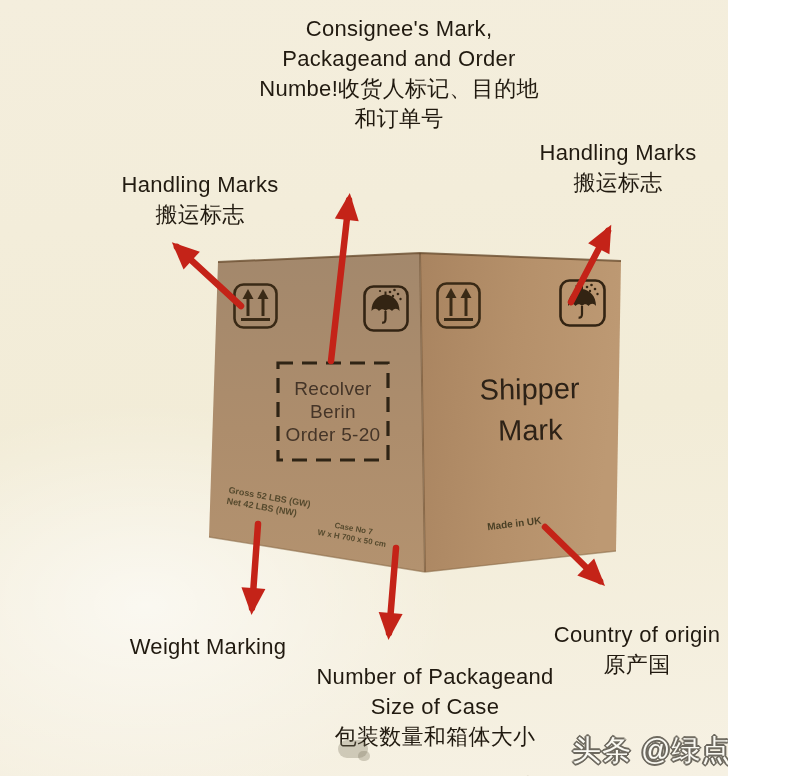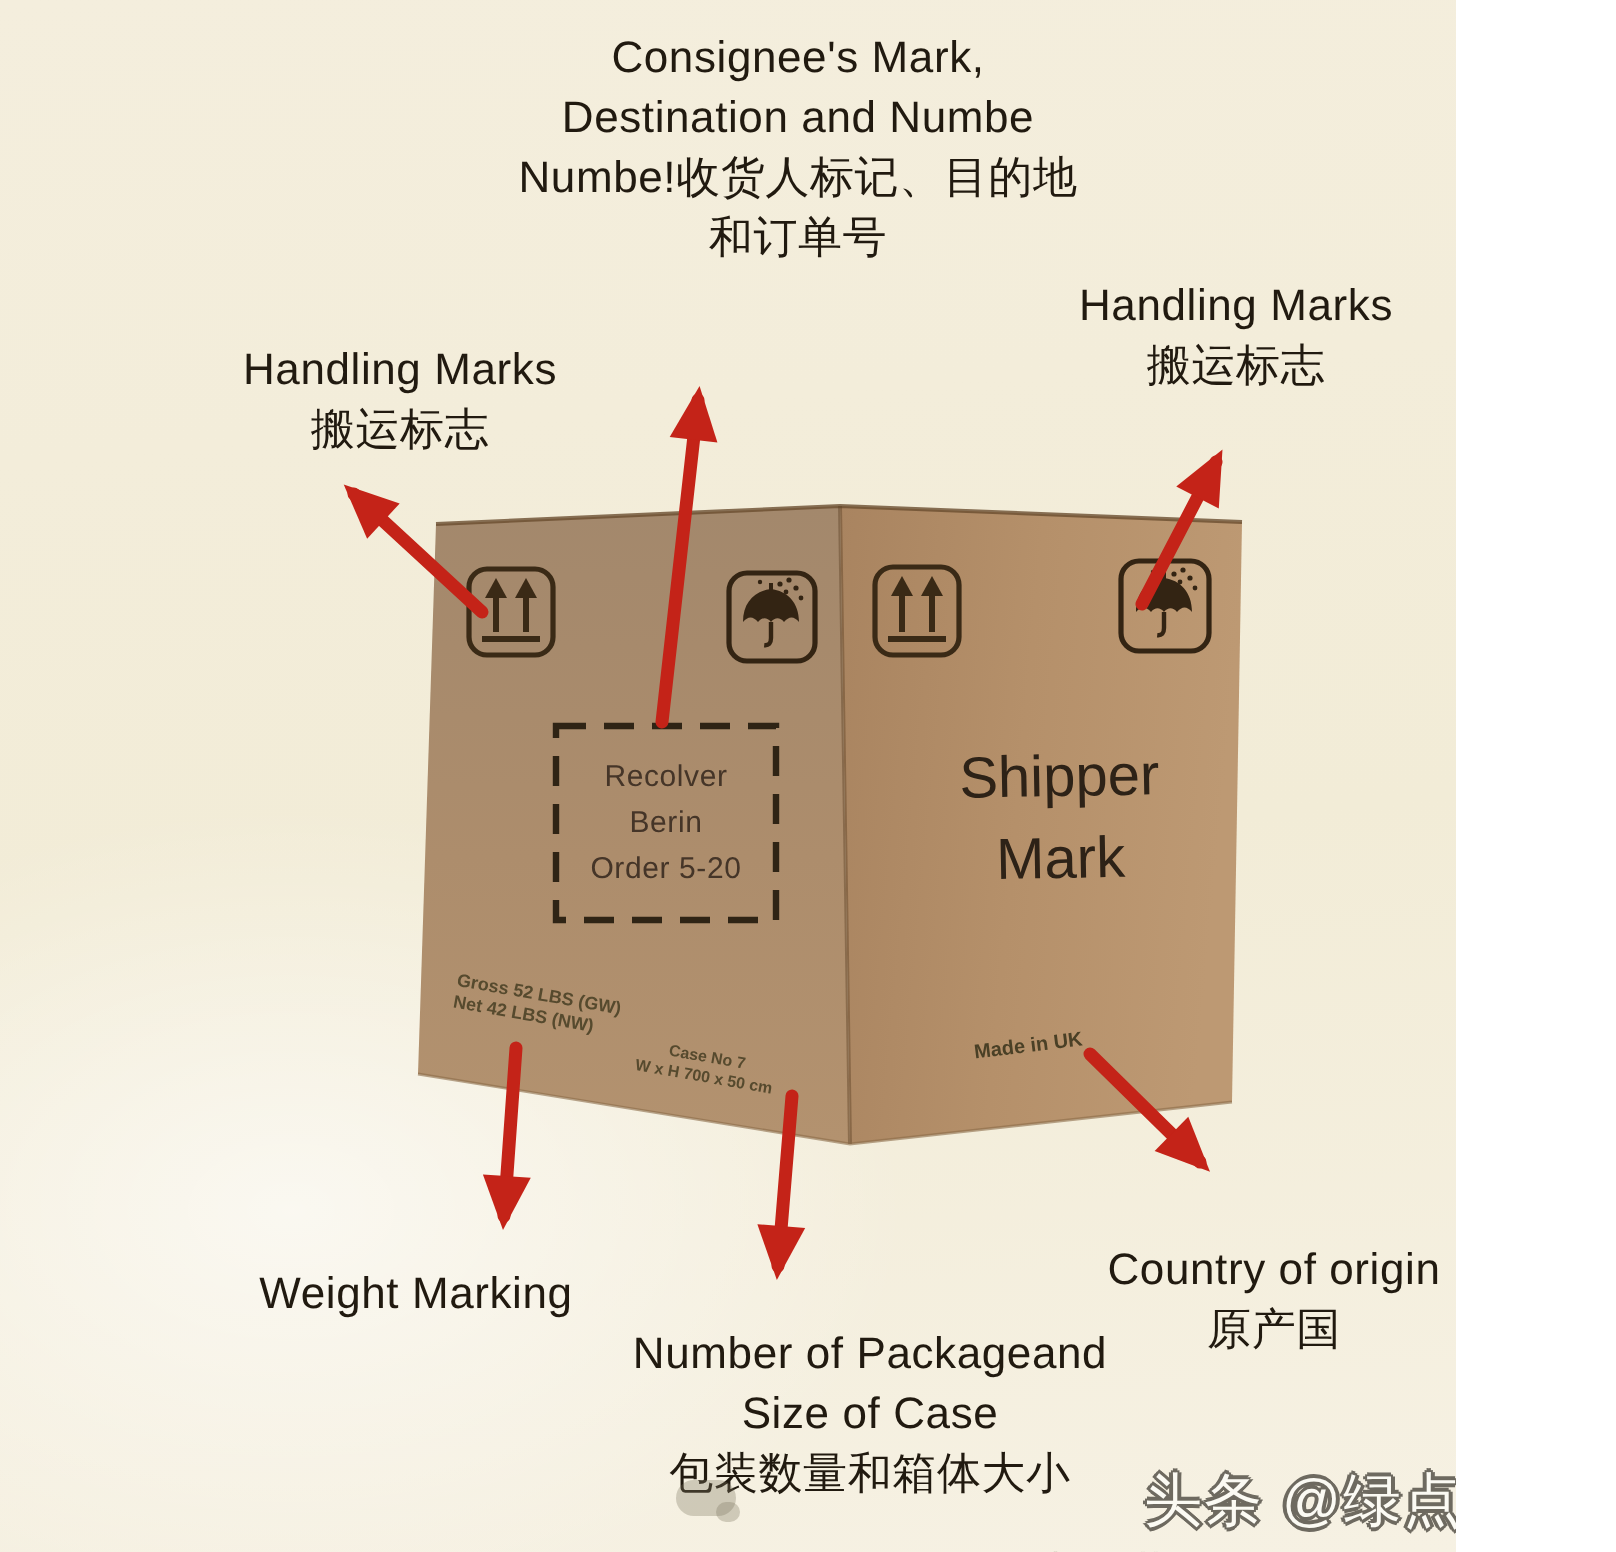--- a/index.html
+++ b/index.html
@@ -13,21 +13,21 @@
   }
   svg{position:absolute;left:0;top:0;}
   .lbl{
     position:absolute;text-align:center;transform:translateX(-50%);
     font-size:22px;line-height:30px;white-space:nowrap;color:#211a10;
     letter-spacing:.3px;
   }
   .boxtext{position:absolute;text-align:center;}
   .recolver{
     left:279px;top:377px;width:108px;
-    font-size:15px;line-height:23px;color:#453528;letter-spacing:.3px;
+    font-size:19px;line-height:23px;color:#453528;letter-spacing:.3px;
   }
   .shipper{
     left:455px;top:369px;width:150px;
     font-size:29px;line-height:41px;color:#2d2217;transform:rotate(-1deg);
   }
   .face-small{
     position:absolute;font-size:9px;line-height:11px;font-weight:bold;
     color:#564a2e;white-space:nowrap;
   }
   .wm-sm{left:227px;top:492px;transform:rotate(10deg);text-align:left;}
@@ -141,21 +141,21 @@
       <line x1="241" y1="306" x2="177" y2="247" marker-end="url(#ah)"></line>
       <line x1="571" y1="302" x2="608" y2="231" marker-end="url(#ah)"></line>
       <line x1="258" y1="524" x2="252" y2="608" marker-end="url(#ah)"></line>
       <line x1="396" y1="548" x2="389" y2="633" marker-end="url(#ah)"></line>
       <line x1="545" y1="527" x2="600" y2="581" marker-end="url(#ah)"></line>
     </g>
   </svg>
 
   <div class="lbl" style="left:399px;top:14px;">
     <div>Consignee's Mark,</div>
-    <div>Destination and Numbe</div>
+    <div>Packageand and Order</div>
     <div>Numbe!收货人标记、目的地</div>
     <div>和订单号</div>
   </div>
 
   <div class="lbl" style="left:200px;top:170px;">
     <div>Handling Marks</div>
     <div>搬运标志</div>
   </div>
 
   <div class="lbl" style="left:618px;top:138px;">

